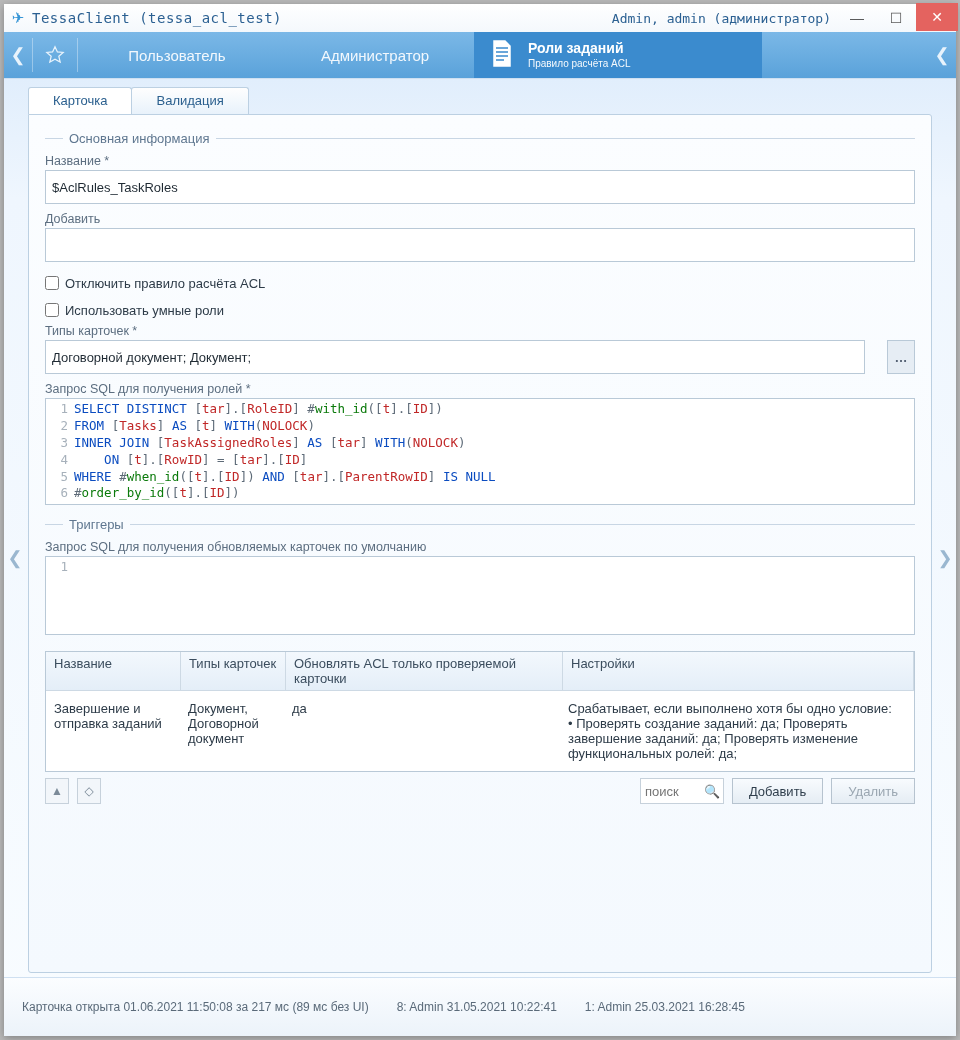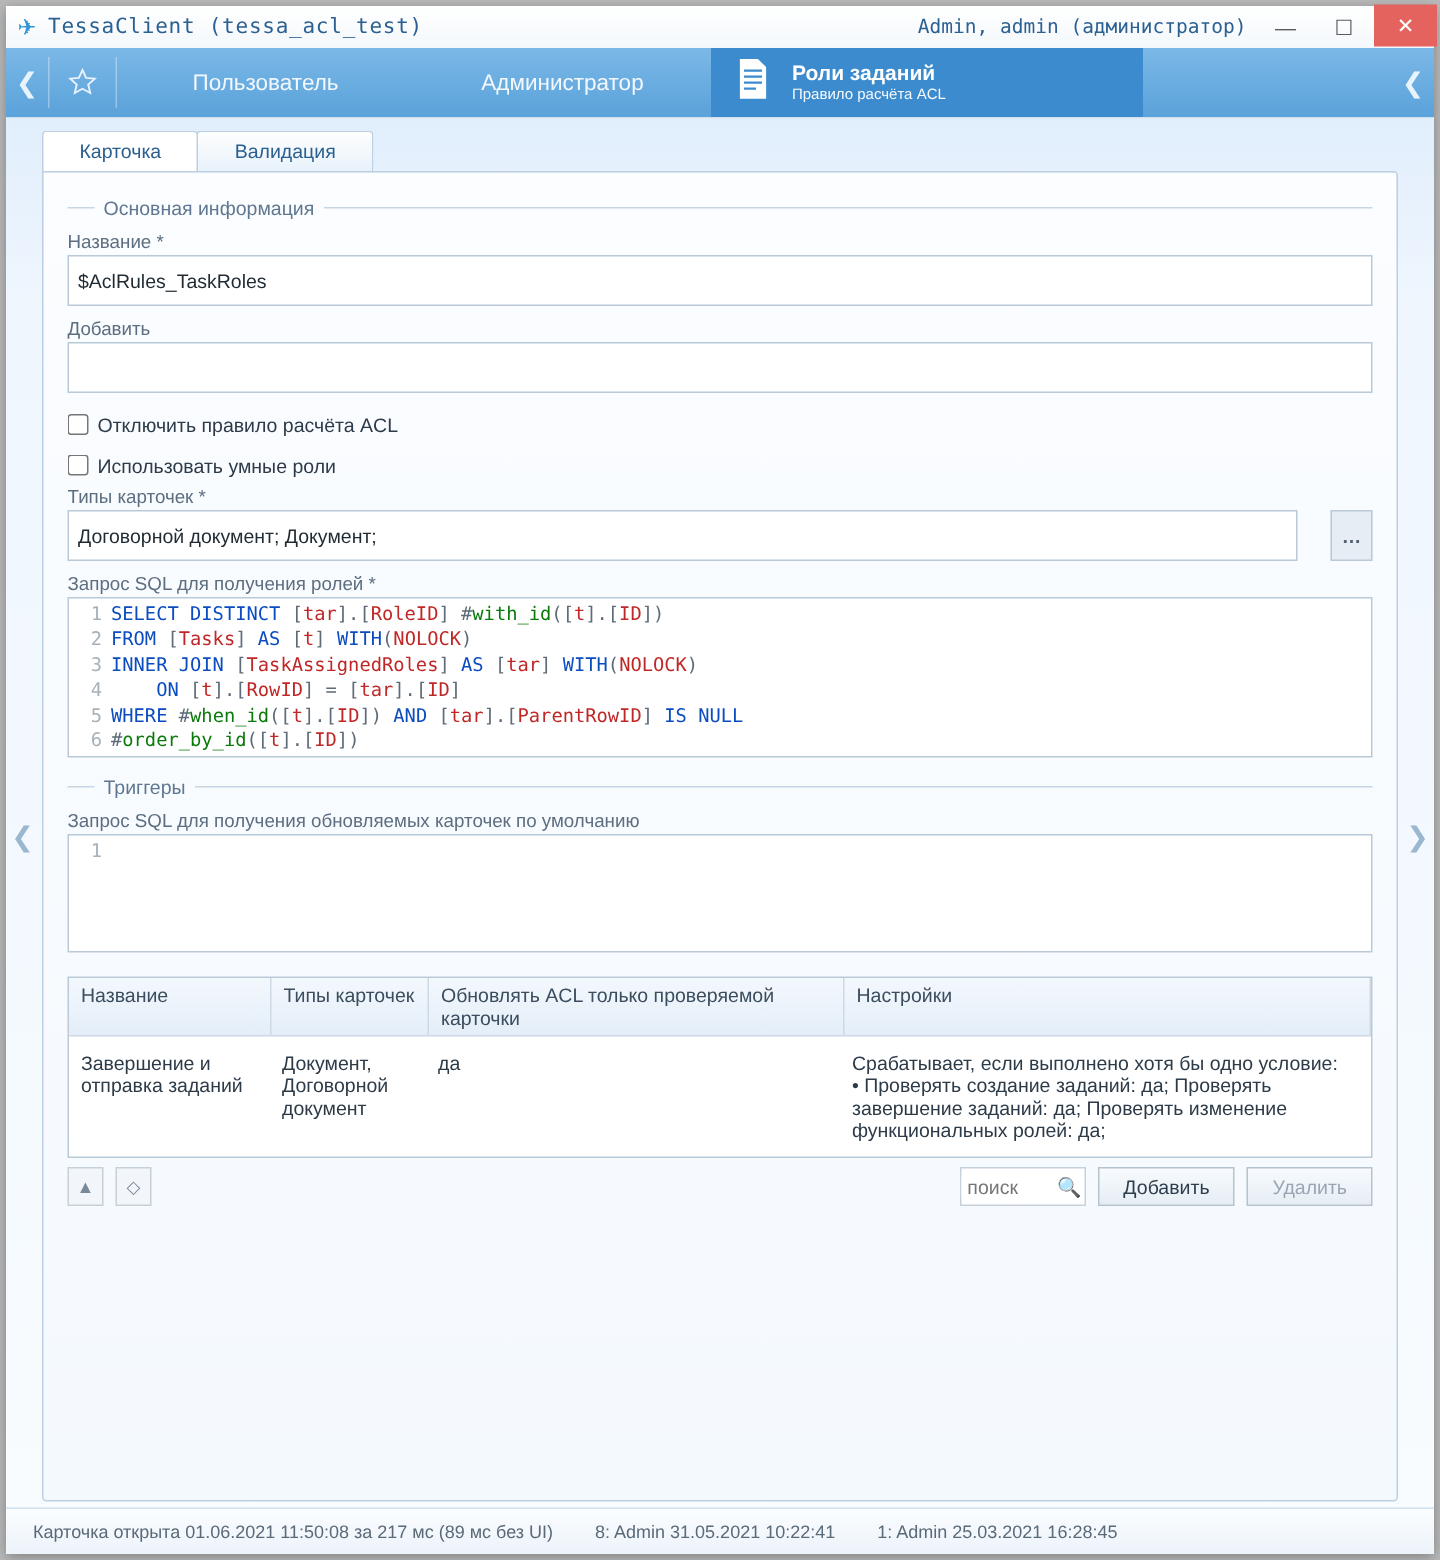--- a/index.html
+++ b/index.html
@@ -80,21 +80,21 @@
 
 .grid-tools{display:flex;align-items:center;gap:8px;margin-top:6px}
 .tool-btn{width:22px;height:24px;border:1px solid #c6d1db;background:#f2f6fa;color:#7b8a98;display:flex;align-items:center;justify-content:center;cursor:pointer;font-size:12px}
 .grid-tools .spacer{flex:1}
 .search{display:flex;align-items:center;border:1px solid #c6d1db;background:#fff;height:24px}
 .search input{border:none;outline:none;width:54px;font:inherit;padding:0 4px;color:#7a8894;}
 .search .sicon{width:20px;color:#7c8b98;text-align:center}
 .btn{height:26px;padding:0 16px;border:1px solid #b6c3cf;background:linear-gradient(#f8fbfe,#e5edf4);color:#2f3e4c;cursor:pointer;font:inherit}
 .btn.disabled{color:#9aa6b1}
 
-.status{height:22px;background:linear-gradient(#fbfdff,#ecf3fa);border-top:1px solid #cfe0f1;display:flex;align-items:center;font-size:12px;color:#5a6a79;padding:4px 18px;gap:28px}
+.status{height:22px;background:linear-gradient(#fbfdff,#ecf3fa);border-top:1px solid #cfe0f1;display:flex;align-items:center;font-size:12px;color:#5a6a79;padding:18px 18px;gap:28px}
 
 .filler{flex:1}
 </style>
 </head>
 <body>
 
 <div id="root">
 <div class="window">
 
   <div class="titlebar">

